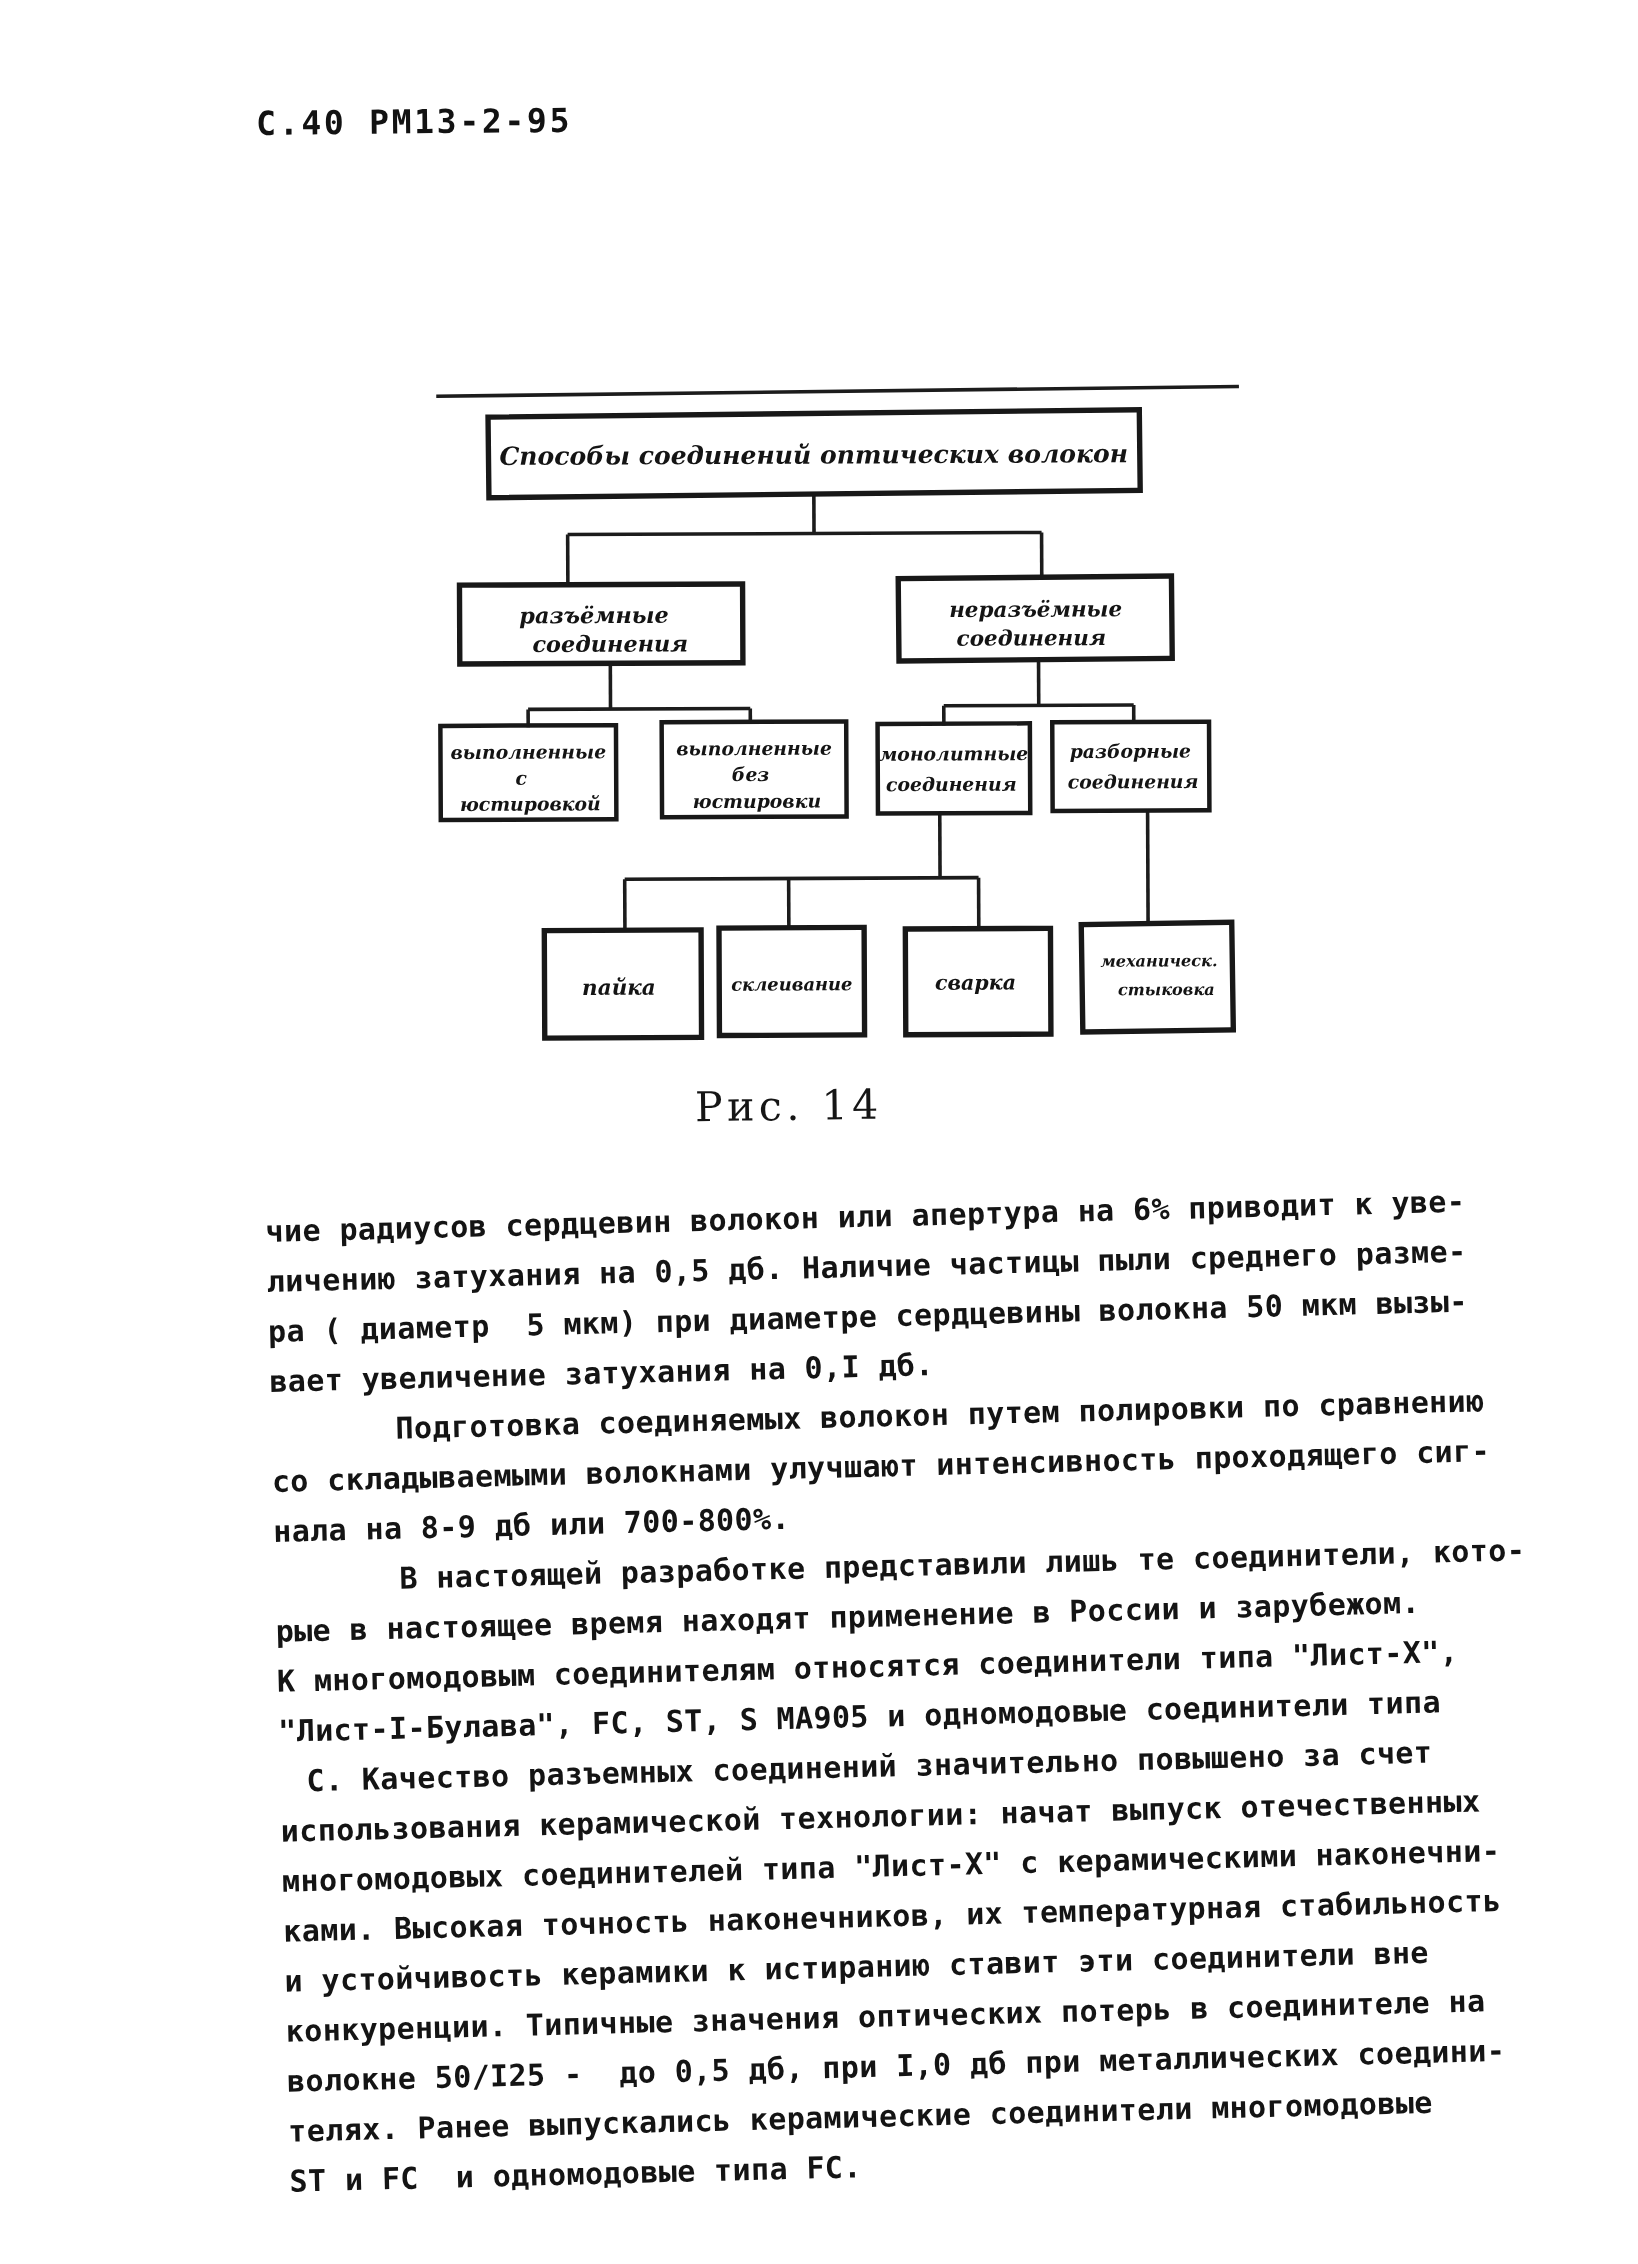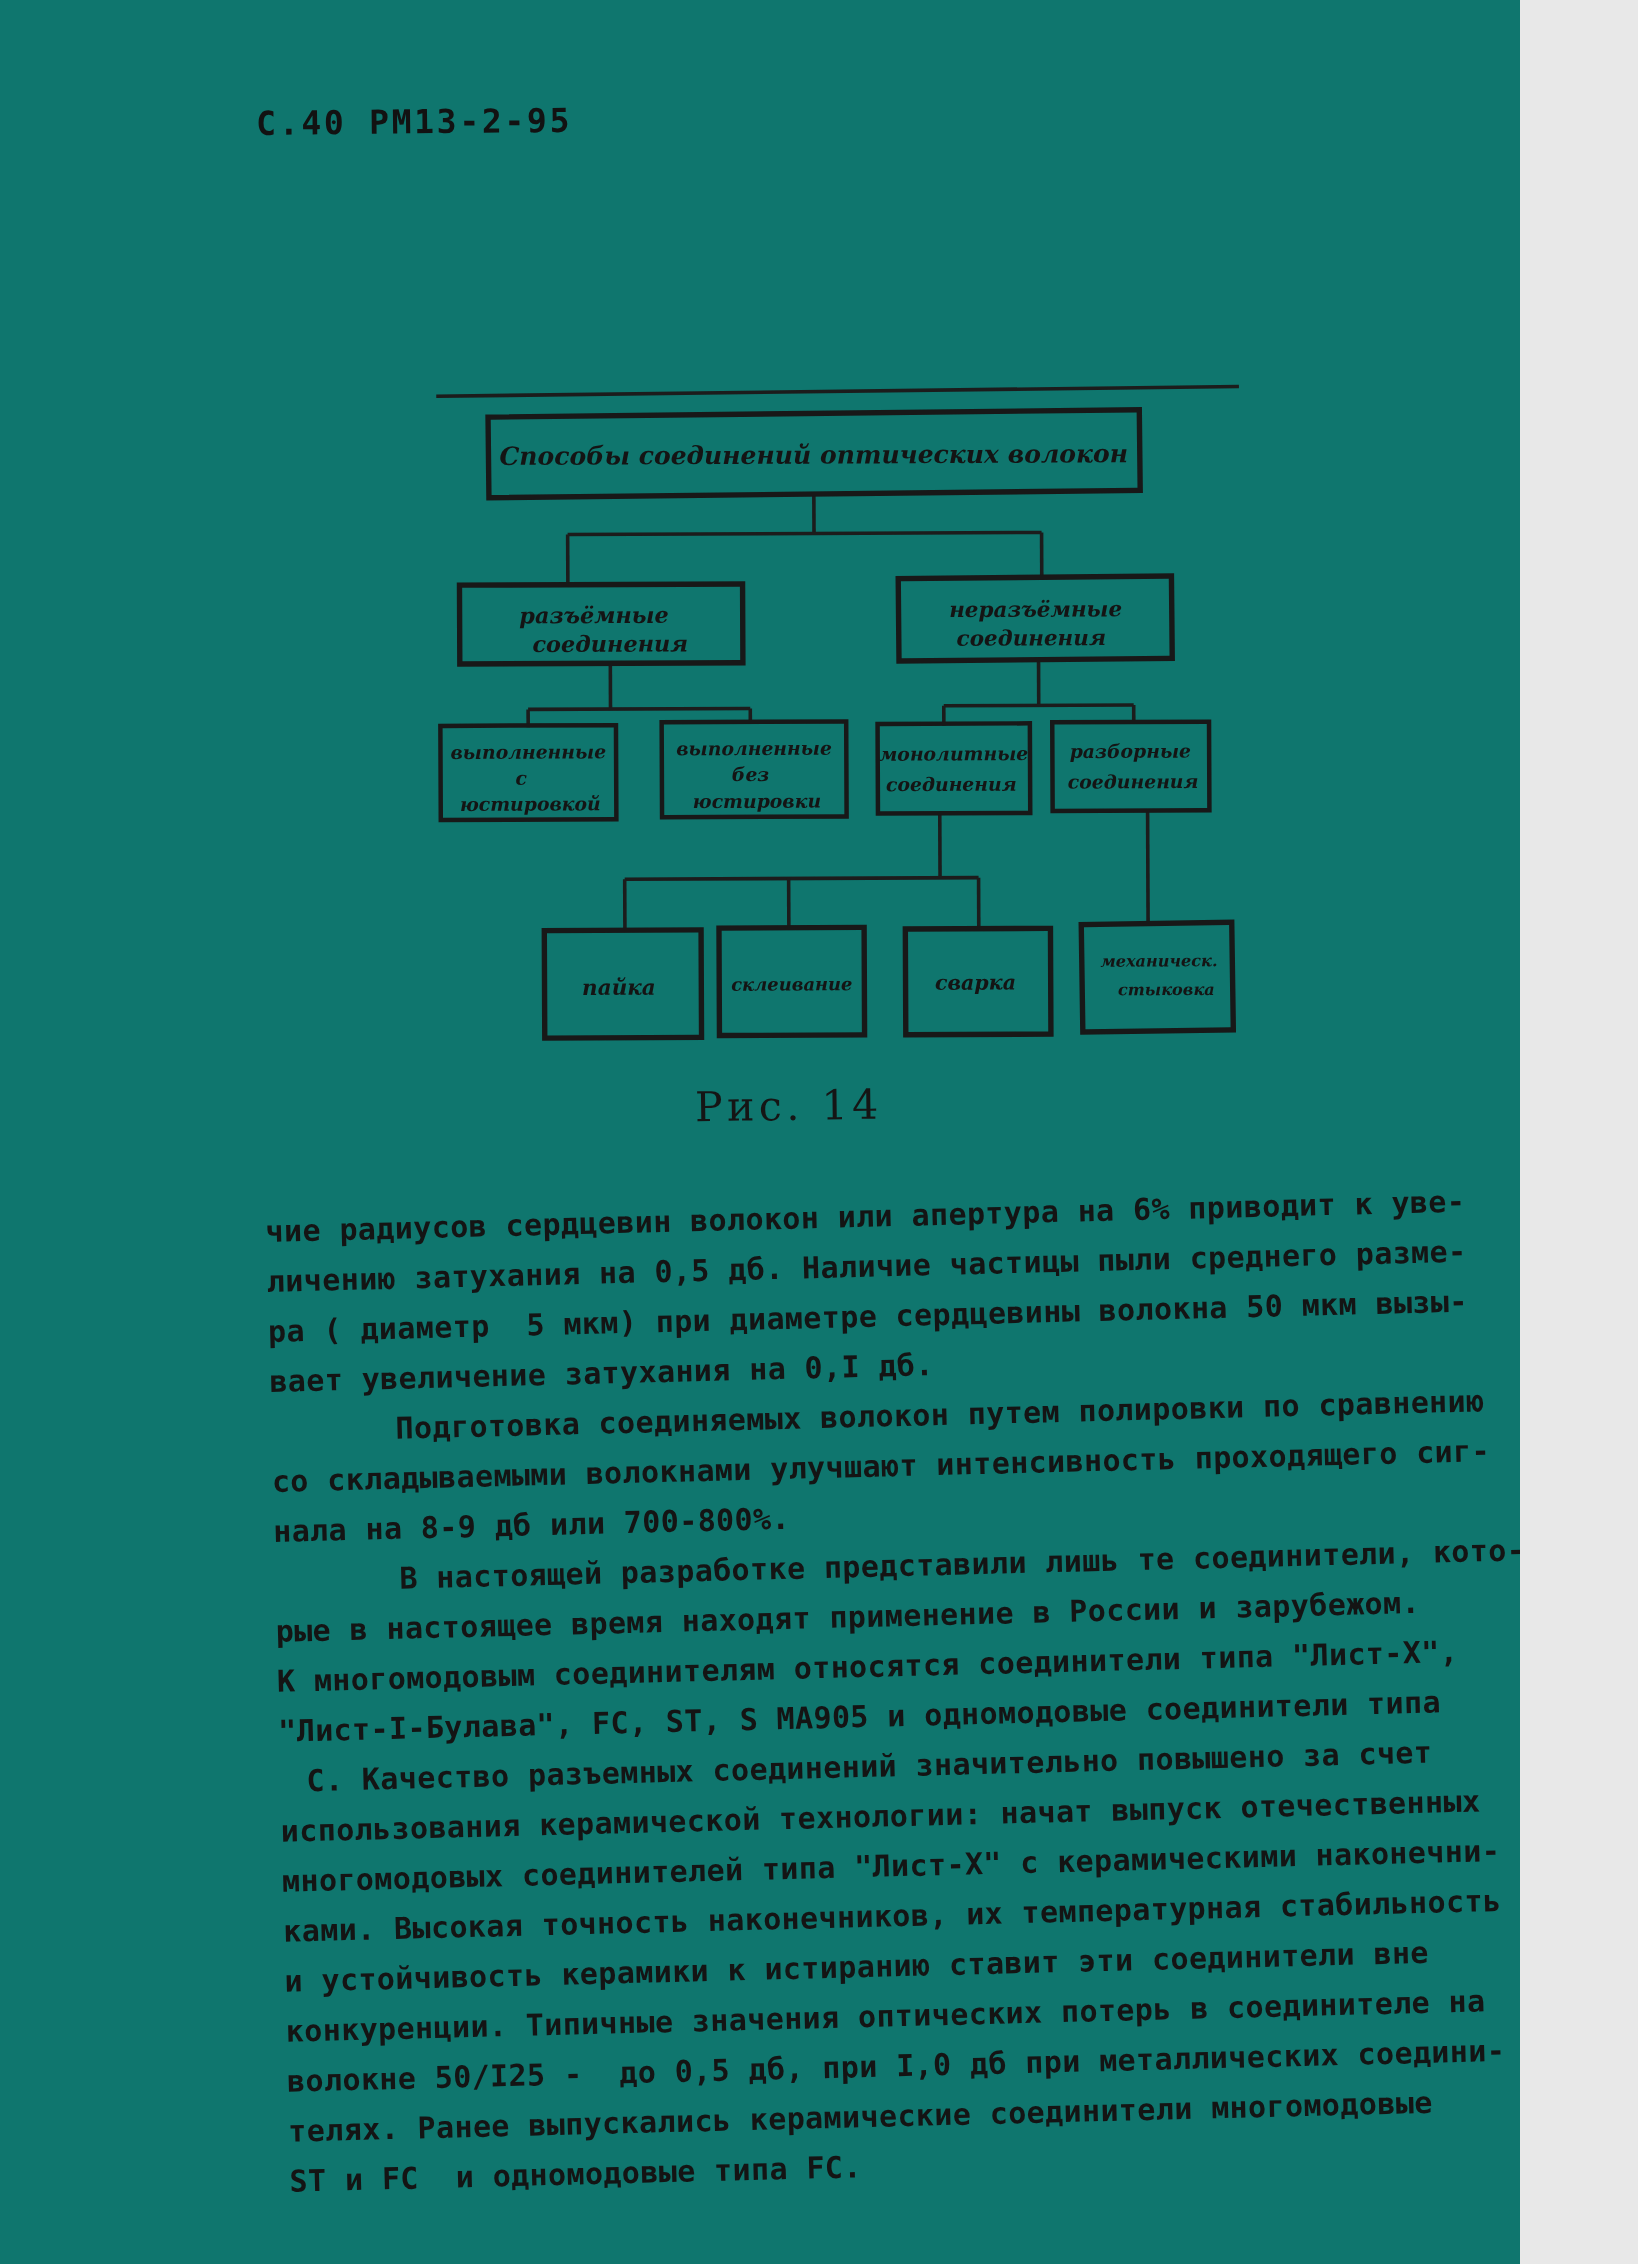--- a/index.html
+++ b/index.html
@@ -1,18 +1,18 @@
 <!DOCTYPE html>
 <html style="font-size:14.3px"><head>
 <meta charset="utf-8">
 <style>
   html,body { margin:0; padding:0; background:#e8e8e8; }
   .page {
-    position:relative; width:1520px; height:2264px;
-    background:#0f766e; overflow:hidden;
+    position:relative; width:1638px; height:2264px;
+    background:#ffffff; overflow:hidden;
     font-family:"DejaVu Sans Mono", monospace;
     color:#141414;
   }
   .header-label {
     position:absolute; left:256px; top:104px;
     font:700 33px/1.2 "DejaVu Sans Mono", monospace;
     letter-spacing:2.7px; color:#121212;
     transform:rotate(-0.6deg); transform-origin:0 0;
     white-space:pre;
   }

